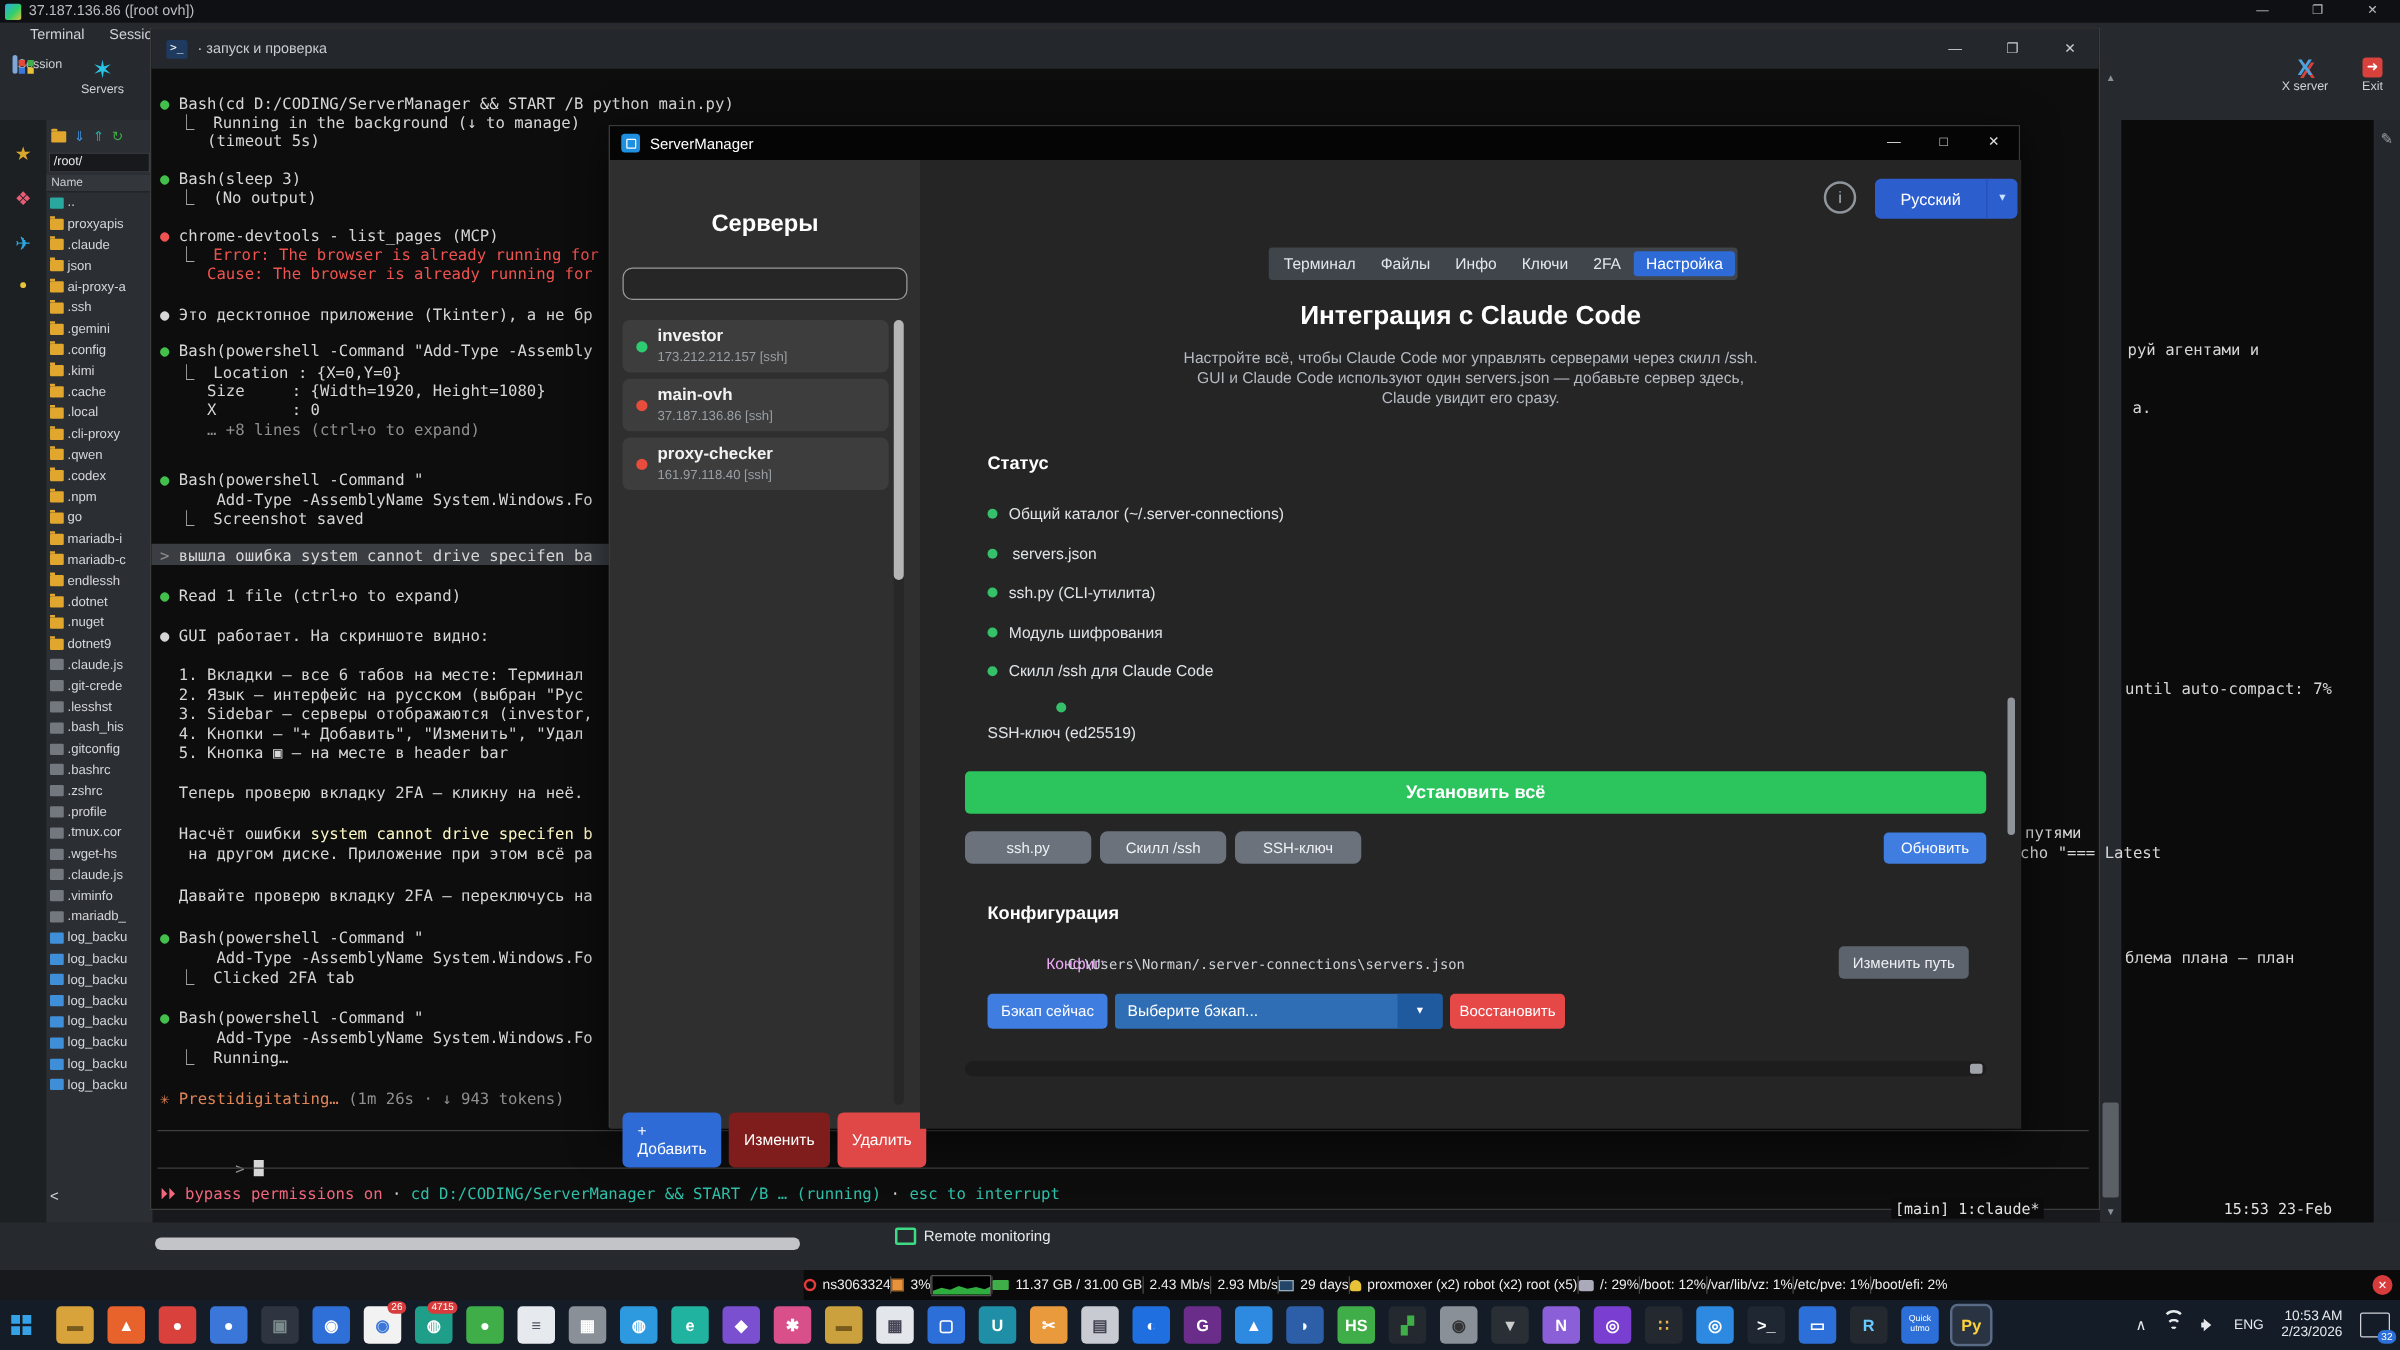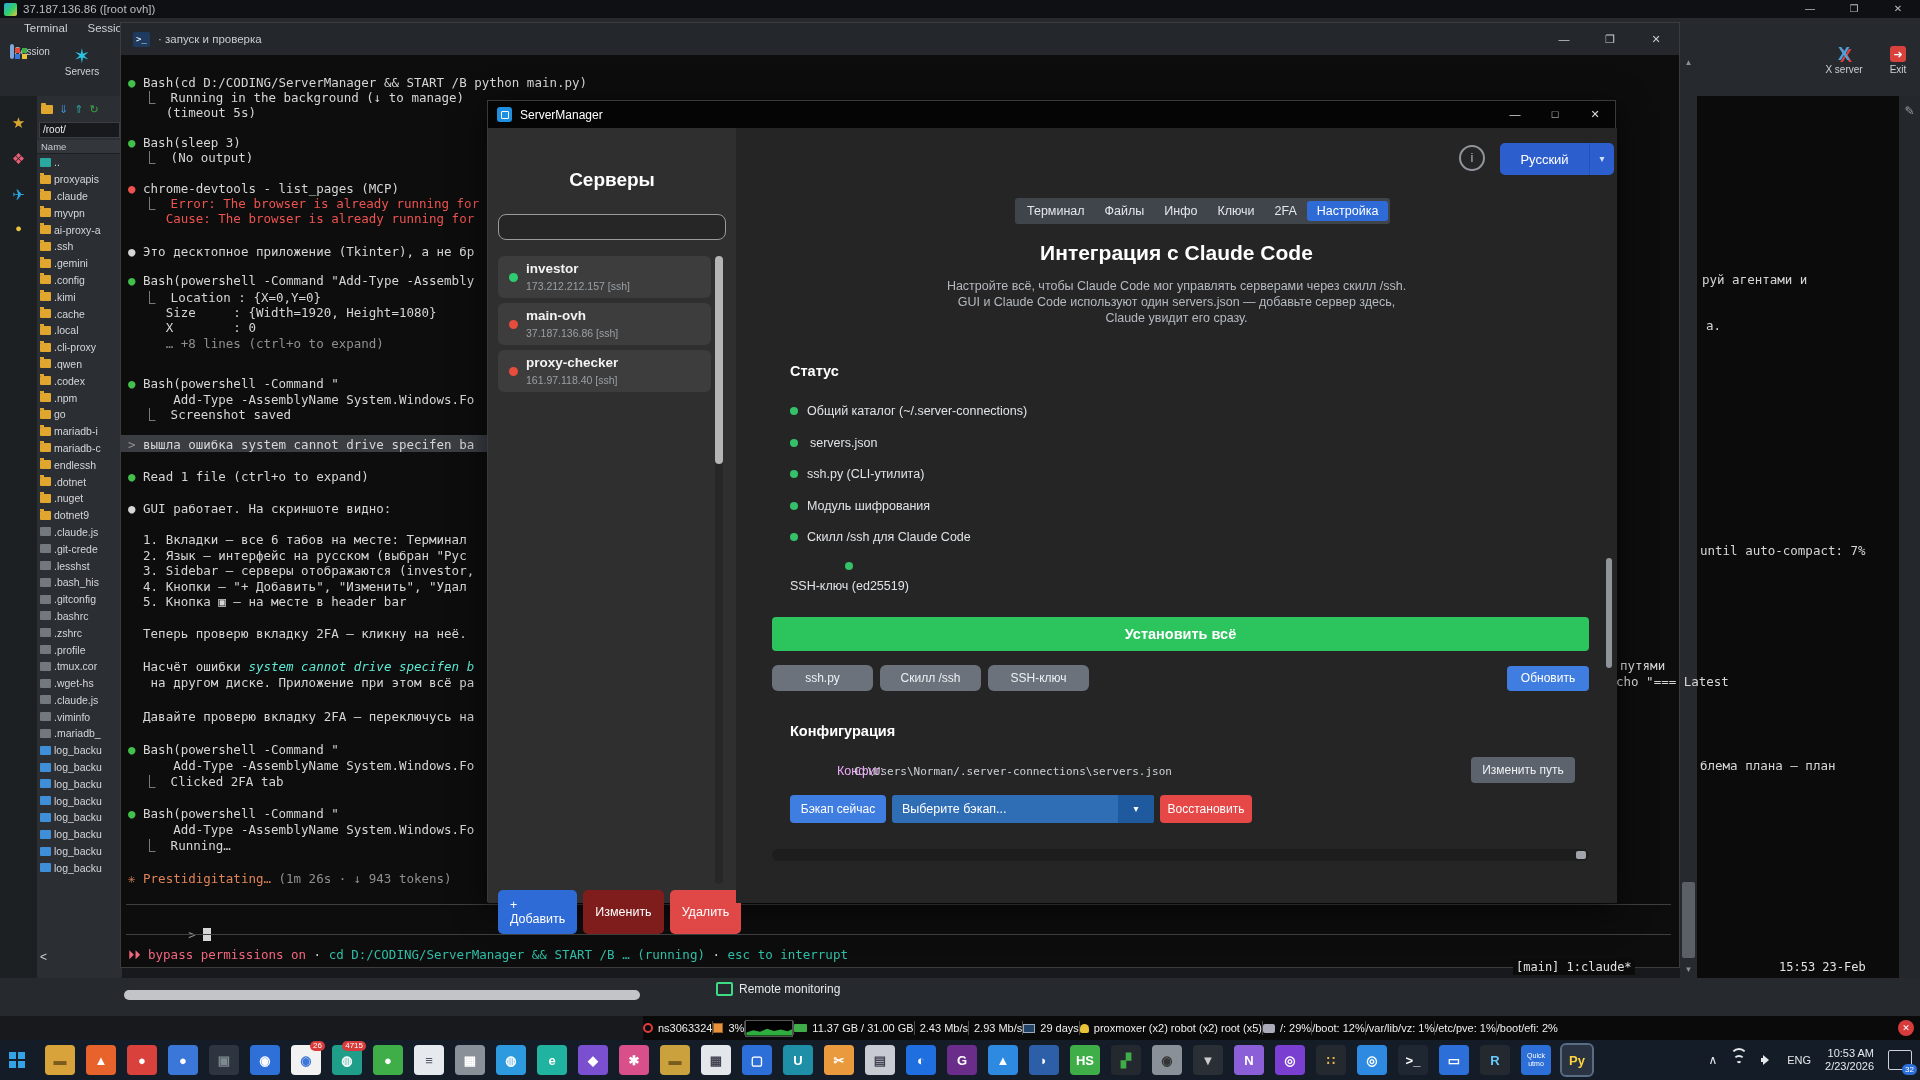--- a/index.html
+++ b/index.html
@@ -61,21 +61,21 @@
   .term-titlebar{height:32px;background:#24272b;display:flex;align-items:center;}
   .ps-icon{width:17px;height:15px;background:#1f3a5f;border-radius:2px;margin:0 8px 0 12px;color:#fff;font-size:9px;
            font-family:"DejaVu Sans Mono",monospace;text-align:center;line-height:15px;}
   .term-tab{font-size:11.5px;color:#c9cdd2;}
   .term-wc{margin-left:auto;display:flex;}
   .term-wc span{width:46px;text-align:center;color:#c9cdd2;font-size:11px;line-height:32px;}
   .term-body{position:relative;height:912px;overflow:hidden;font-family:"DejaVu Sans Mono",monospace;font-size:12.5px;}
   .tline{position:absolute;left:7px;white-space:pre;line-height:15px;}
   .tline-hl{position:absolute;left:0;width:566px;height:17px;background:#3a3e43;}
   .c-w{color:#d6d6d6;} .c-g{color:#43c04c;} .c-r{color:#ef5350;} .c-d{color:#8f8f8f;}
-  .c-b{color:#5eead4;font-style:italic;} .c-o{color:#e08458;} .c-t{color:#2fbfa8;} .c-p{color:#f2677e;}
+  .c-b{color:#fef9c3;} .c-o{color:#e08458;} .c-t{color:#2fbfa8;} .c-p{color:#f2677e;}
   .tbox-line{position:absolute;left:5px;width:1545px;height:0;border-top:1px solid #3f3f3f;}
   .cursor{display:inline-block;width:8px;height:13px;background:#d6d6d6;vertical-align:-2px;}
   .frag-layer{z-index:5;}
   .frag{position:absolute;font-family:"DejaVu Sans Mono",monospace;font-size:12.5px;color:#d6d6d6;white-space:pre;}
   
   .sm{left:487px;top:100px;width:1129px;height:802px;z-index:10;background:#252525;border:1px solid #3a3a3a;
       box-sizing:border-box;box-shadow:0 8px 30px rgba(0,0,0,.6);}
   .sm-titlebar{height:27px;background:#050505;display:flex;align-items:center;}
   .sm-appicon{width:15px;height:15px;background:#1f8fe0;border-radius:3px;margin:0 8px 0 9px;position:relative;}
   .sm-appicon::before{content:"";position:absolute;left:4px;top:4px;width:6px;height:6px;border:1.6px solid #fff;border-radius:1px;}
@@ -238,21 +238,21 @@
         <div class="frow">
           <div class="fi f"></div>
           <div class="fn">proxyapis</div>
         </div>
         <div class="frow">
           <div class="fi f"></div>
           <div class="fn">.claude</div>
         </div>
         <div class="frow">
           <div class="fi f"></div>
-          <div class="fn">myvpn</div>
+          <div class="fn">json</div>
         </div>
         <div class="frow">
           <div class="fi f"></div>
           <div class="fn">ai-proxy-a</div>
         </div>
         <div class="frow">
           <div class="fi f"></div>
           <div class="fn">.ssh</div>
         </div>
         <div class="frow">

